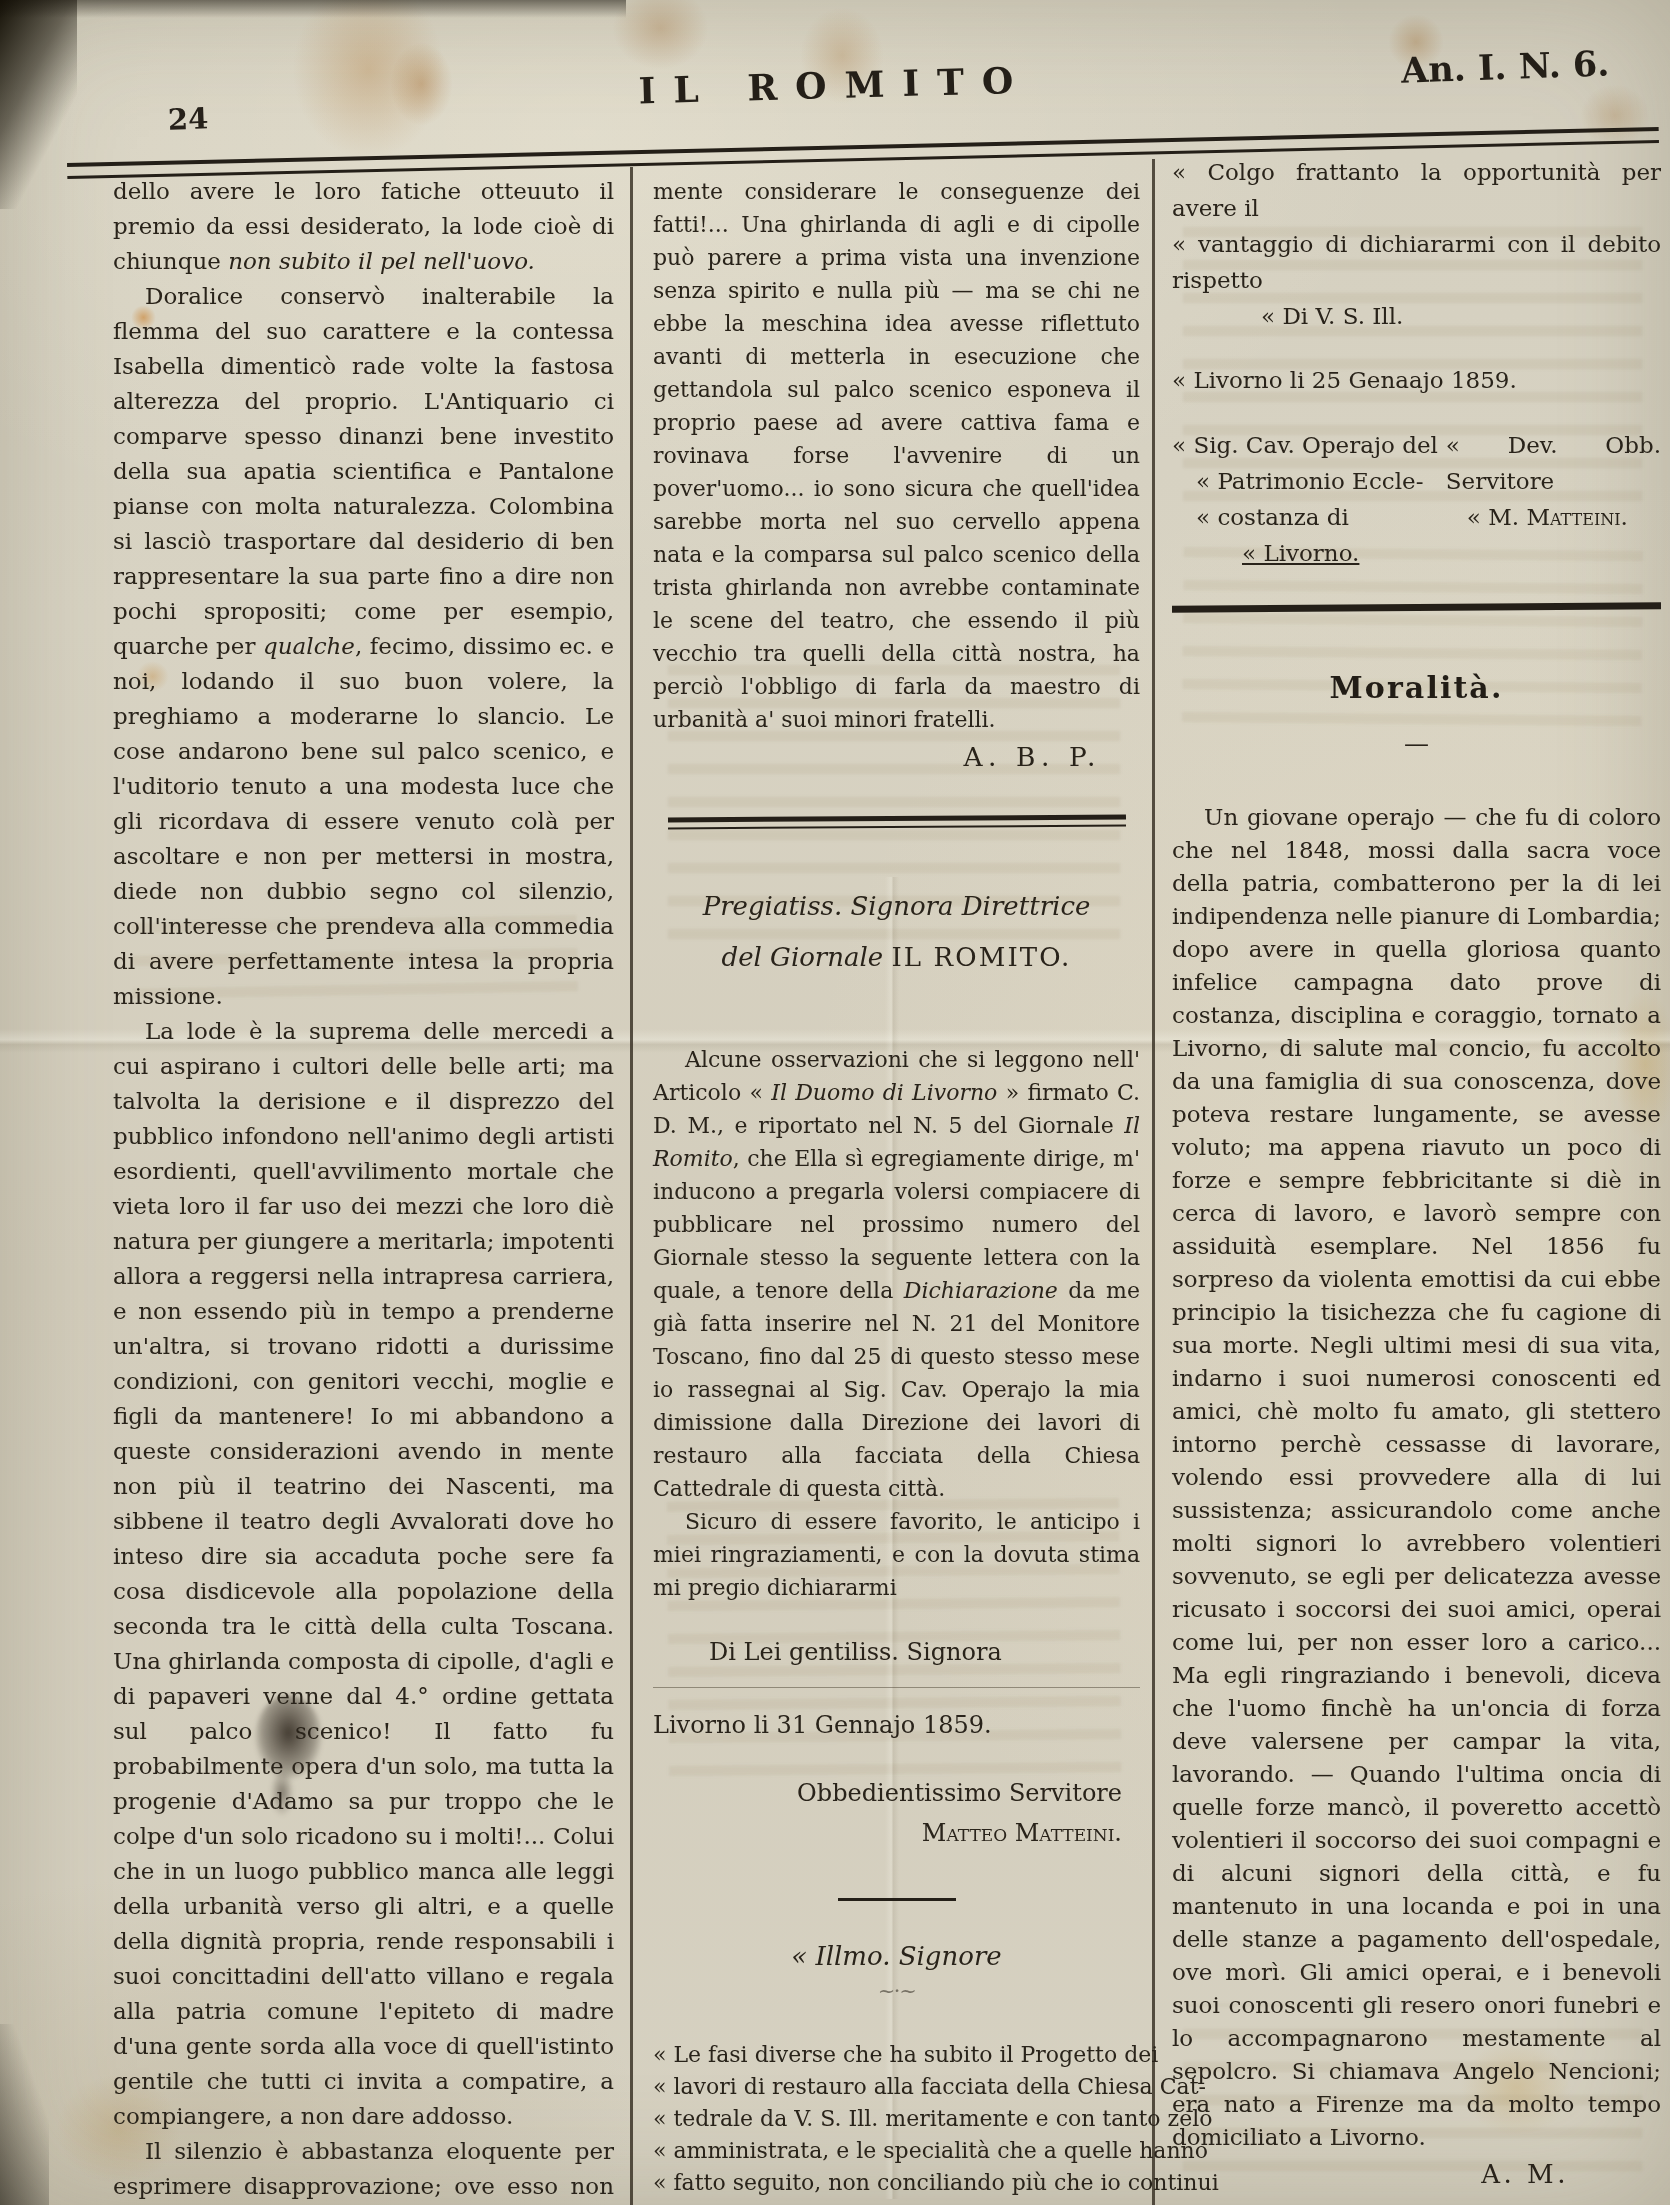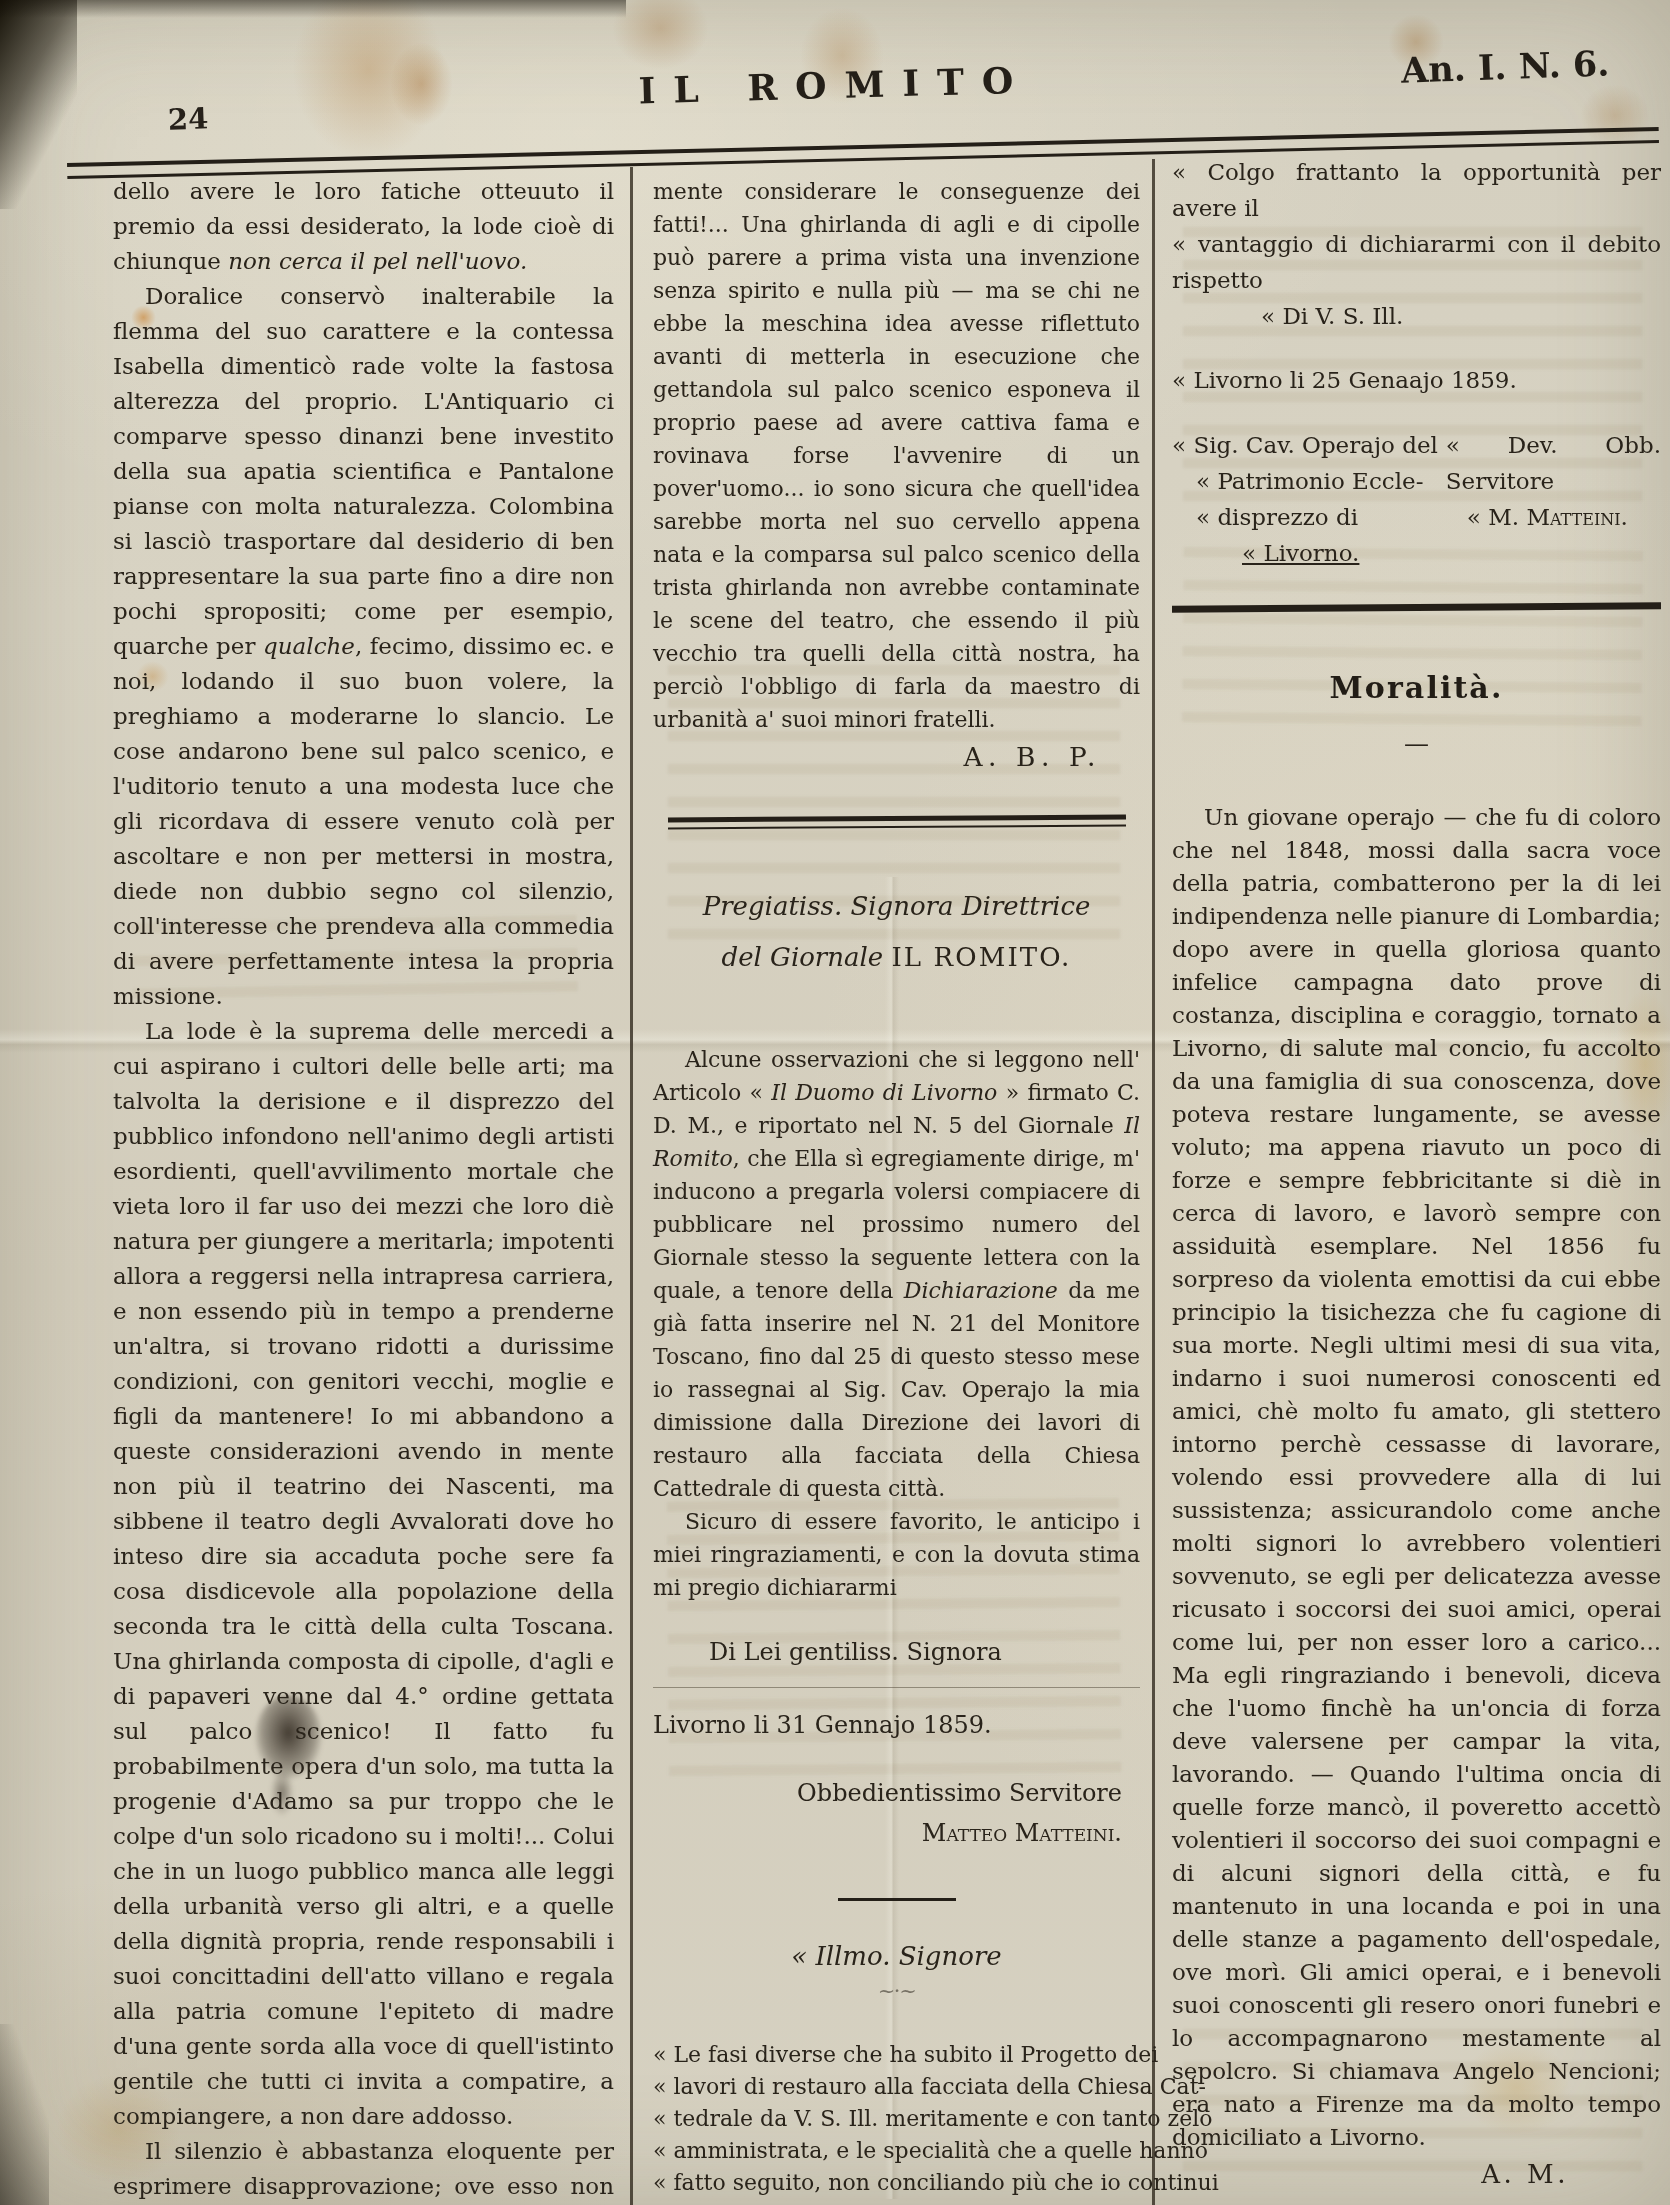--- a/index.html
+++ b/index.html
@@ -134,21 +134,21 @@
 
   <div class="pageno">24</div>
   <div class="masthead">IL ROMITO</div>
   <div class="issue">An. I. N. 6.</div>
   <div class="header-rule"></div>
 
   <div class="vrule v1"></div>
   <div class="vrule v2"></div>
 
   <div class="col col1">
-    <p class="noindent"><span>dello avere le loro fatiche otteuuto il premio da essi desiderato, la lode cioè di chiunque </span><span class="it">non cerca il pel nell'uovo.</span></p>
+    <p class="noindent"><span>dello avere le loro fatiche otteuuto il premio da essi desiderato, la lode cioè di chiunque </span><span class="it">non subito il pel nell'uovo.</span></p>
     <p><span>Doralice conservò inalterabile la flemma del suo carattere e la contessa Isabella dimenticò rade volte la fastosa alterezza del proprio. L'Antiquario ci comparve spesso dinanzi bene investito della sua apatia scientifica e Pantalone pianse con molta naturalezza. Colombina si lasciò trasportare dal desiderio di ben rappresentare la sua parte fino a dire non pochi spropositi; come per esempio, quarche per </span><span class="it">qualche</span><span>, fecimo, dissimo ec. e noi, lodando il suo buon volere, la preghiamo a moderarne lo slancio. Le cose andarono bene sul palco scenico, e l'uditorio tenuto a una modesta luce che gli ricordava di essere venuto colà per ascoltare e non per mettersi in mostra, diede non dubbio segno col silenzio, coll'interesse che prendeva alla commedia di avere perfettamente intesa la propria missione.</span></p>
     <p>La lode è la suprema delle mercedi a cui aspirano i cultori delle belle arti; ma talvolta la derisione e il disprezzo del pubblico infondono nell'animo degli artisti esordienti, quell'avvilimento mortale che vieta loro il far uso dei mezzi che loro diè natura per giungere a meritarla; impotenti allora a reggersi nella intrapresa carriera, e non essendo più in tempo a prenderne un'altra, si trovano ridotti a durissime condizioni, con genitori vecchi, moglie e figli da mantenere! Io mi abbandono a queste considerazioni avendo in mente non più il teatrino dei Nascenti, ma sibbene il teatro degli Avvalorati dove ho inteso dire sia accaduta poche sere fa cosa disdicevole alla popolazione della seconda tra le città della culta Toscana. Una ghirlanda composta di cipolle, d'agli e di papaveri venne dal 4.° ordine gettata sul palco scenico! Il fatto fu probabilmente opera d'un solo, ma tutta la progenie d'Adamo sa pur troppo che le colpe d'un solo ricadono su i molti!... Colui che in un luogo pubblico manca alle leggi della urbanità verso gli altri, e a quelle della dignità propria, rende responsabili i suoi concittadini dell'atto villano e regala alla patria comune l'epiteto di madre d'una gente sorda alla voce di quell'istinto gentile che tutti ci invita a compatire, a compiangere, a non dare addosso.</p>
     <p>Il silenzio è abbastanza eloquente per esprimere disapprovazione; ove esso non basti, dimostrazioni più energiche usate moderatamente nei casi gravi, sono anche tollerate — ma il portare in teatro agli e cipolle è un trasformarlo in mercato, e fare che il suo pubblico apparisca composto di mercatini. In questo mondo prima di fare bisognerebbe attenta-</p>
   </div>
 
   <div class="col col2">
     <p class="noindent">mente considerare le conseguenze dei fatti!... Una ghirlanda di agli e di cipolle può parere a prima vista una invenzione senza spirito e nulla più — ma se chi ne ebbe la meschina idea avesse riflettuto avanti di metterla in esecuzione che gettandola sul palco scenico esponeva il proprio paese ad avere cattiva fama e rovinava forse l'avvenire di un pover'uomo... io sono sicura che quell'idea sarebbe morta nel suo cervello appena nata e la comparsa sul palco scenico della trista ghirlanda non avrebbe contaminate le scene del teatro, che essendo il più vecchio tra quelli della città nostra, ha perciò l'obbligo di farla da maestro di urbanità a' suoi minori fratelli.</p>
     <div class="sig-abp">A. B. P.</div>
     <div class="rule-heavy"></div>
     <div class="salutation">
@@ -182,21 +182,21 @@
 
   <div class="col col3">
     <div class="q">« Colgo frattanto la opportunità per avere il</div>
     <div class="q">« vantaggio di dichiararmi con il debito rispetto</div>
     <div class="q ind">« Di V. S. Ill.</div>
     <div class="q qdate">« Livorno li 25 Genaajo 1859.</div>
     <div class="addr">
       <div class="left">
         <div>« Sig. Cav. Operajo del</div>
         <div class="m1">« Patrimonio Eccle-</div>
-        <div class="m1">« disprezzo di</div>
+        <div class="m1">« costanza di</div>
         <div class="m2">« Livorno.</div>
       </div>
       <div class="right">
         <div>« Dev. Obb. Servitore</div>
         <div class="sc" style="margin-left:21px;">« M. Matteini.</div>
       </div>
     </div>
     <div class="rule-heavy3"></div>
     <div class="section-title">Moralità.</div>
     <div class="section-dash">—</div>

